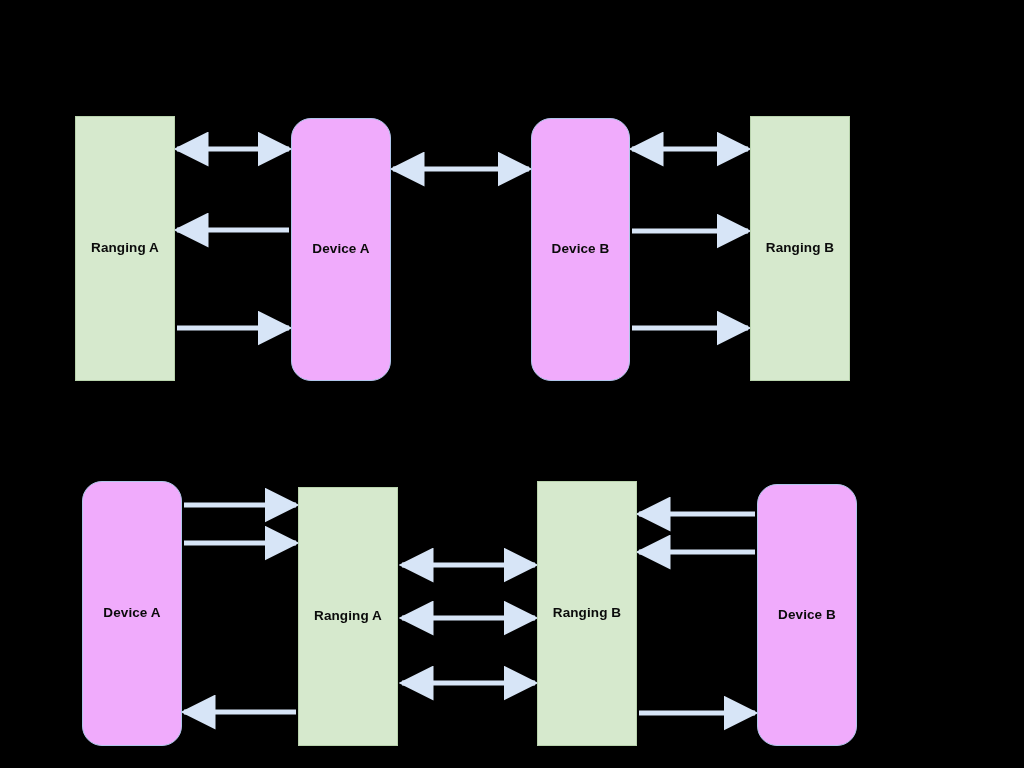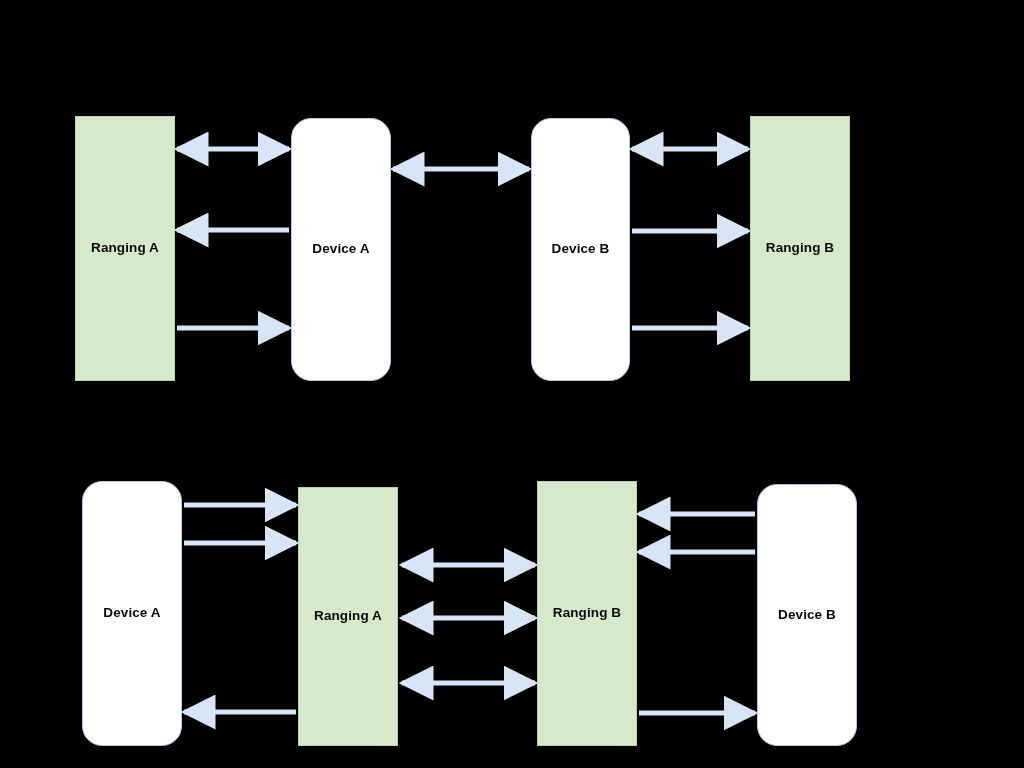--- a/index.html
+++ b/index.html
@@ -33,21 +33,21 @@
     letter-spacing: 0.1px;
     line-height: 1.2;
     z-index: 3;
   }
   .node.green {
     background: #d6e9cd;
     border: 1px solid #b9d3ad;
     border-radius: 0;
   }
   .node.blue {
-    background: #ffffff;
+    background: #f0abfc;
     border: 1px solid #b0c6ea;
     border-radius: 20px;
   }
   .node-label {
     pointer-events: none;
     white-space: nowrap;
   }
   
   #links {
     position: absolute;

